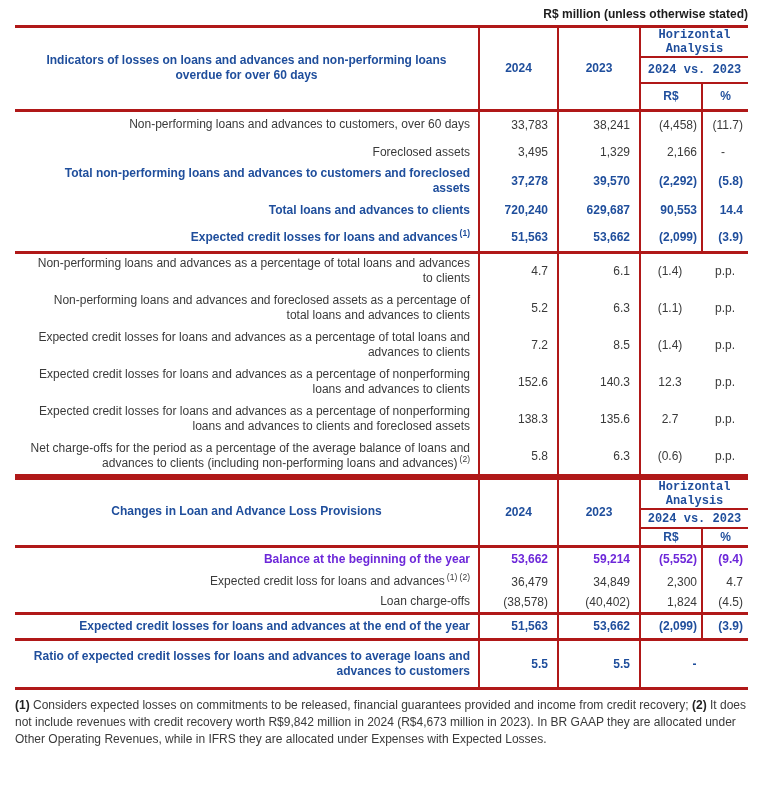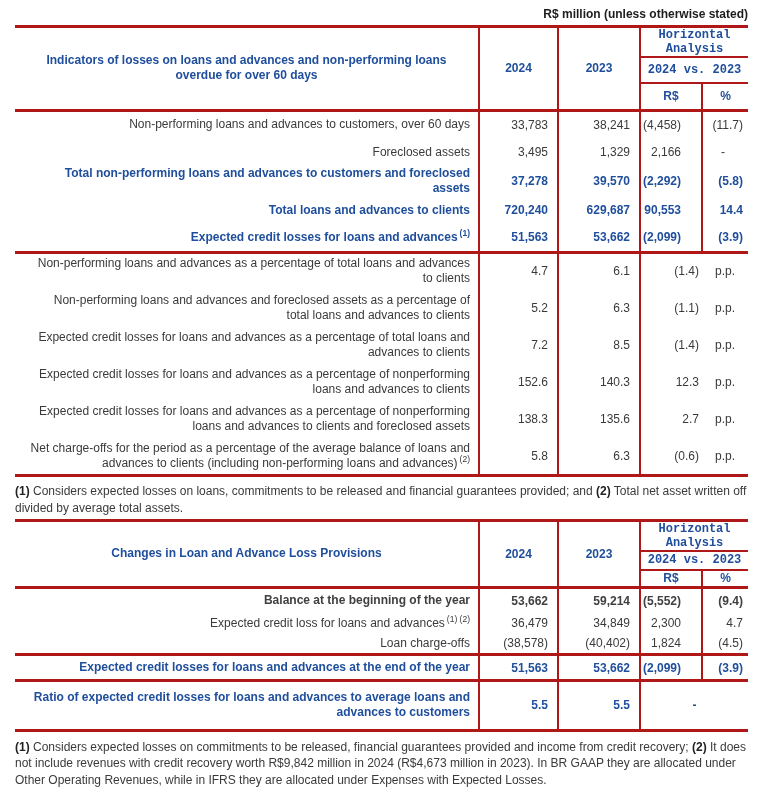--- a/index.html
+++ b/index.html
@@ -31,27 +31,27 @@
   tr.h1a{height:27px;} tr.h1b{height:26px;} tr.h1c{height:27px;}
   tr.h2a{height:18px;} tr.h2b{height:19px;} tr.h2c{height:18px;}
   tr.std{height:28px;} tr.pp{height:37px;}
   tr.t2a{height:25px;} tr.t2b{height:21px;} tr.t2c{height:26px;} tr.t2d{height:48px;}
   tr.sep-top{border-top:3px solid var(--red);}
   tr.sep-bottom{border-bottom:3px solid var(--red);}
   .lbl{text-align:right;line-height:1.25;padding-right:8px;}
   .ind{padding-left:14px;}
   .flush{padding-left:4px;}
   .num{text-align:right;padding-right:9px;white-space:nowrap;}
-  .num.rs{padding-right:20px;}
+  .num.rs{padding-right:4px;}
   .num.pct{padding-right:5px;}
   .ctr{text-align:center;padding-right:0;}
   tr.tot td{color:var(--blue);font-weight:700;}
-  tr.boldrow td{font-weight:700;color:#404040;}
+  tr.boldrow td{font-weight:700;color:#6d28d9;}
   .pp-wrap{display:flex;align-items:center;}
-  .pp-val{flex:0 0 58px;text-align:right;white-space:nowrap;}
+  .pp-val{flex:0 0 58px;text-align:center;white-space:nowrap;}
   .pp-unit{padding-left:16px;white-space:nowrap;}
   sup.fn-sup{font-size:8.5px;line-height:0;margin-left:2px;vertical-align:super;}
   .fnote{
     margin:6px 0 2px 0;font-size:12px;line-height:1.4;color:var(--dark);width:733px;
   }
   .fnote b{color:#222;}
   .fnote2{margin-top:7px;}
 </style>
 </head>
 <body>
@@ -183,21 +183,20 @@
           <div class="pp-wrap">
                 <span class="pp-val">(0.6)</span>
                 <span class="pp-unit">p.p.</span>
               </div>
         </td>
       </tr>
     </tbody>
   </table>
   </div>
 
-  <p class="fnote"><b>(1)</b><span> Considers expected losses on loans, commitments to be released and financial guarantees provided; and </span><b>(2)</b><span> Total net asset written off divided by average total assets.</span></p>
 
 
   <div class="twrap">
   <table>
     <colgroup>
           <col style="width:464px">
           <col style="width:79px">
           <col style="width:82px">
           <col style="width:62px">
           <col style="width:46px">

